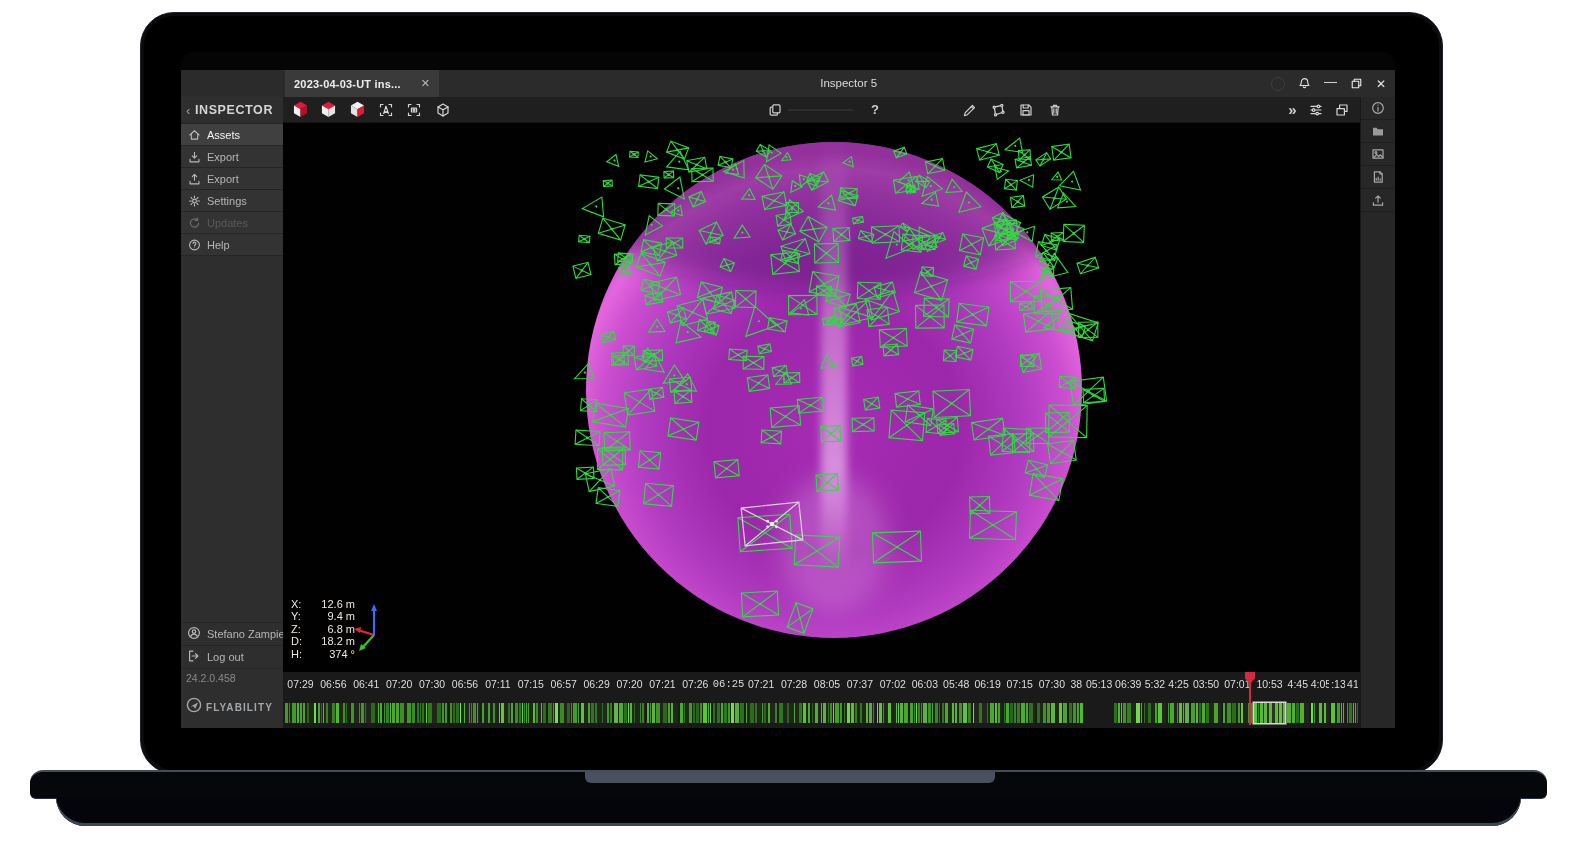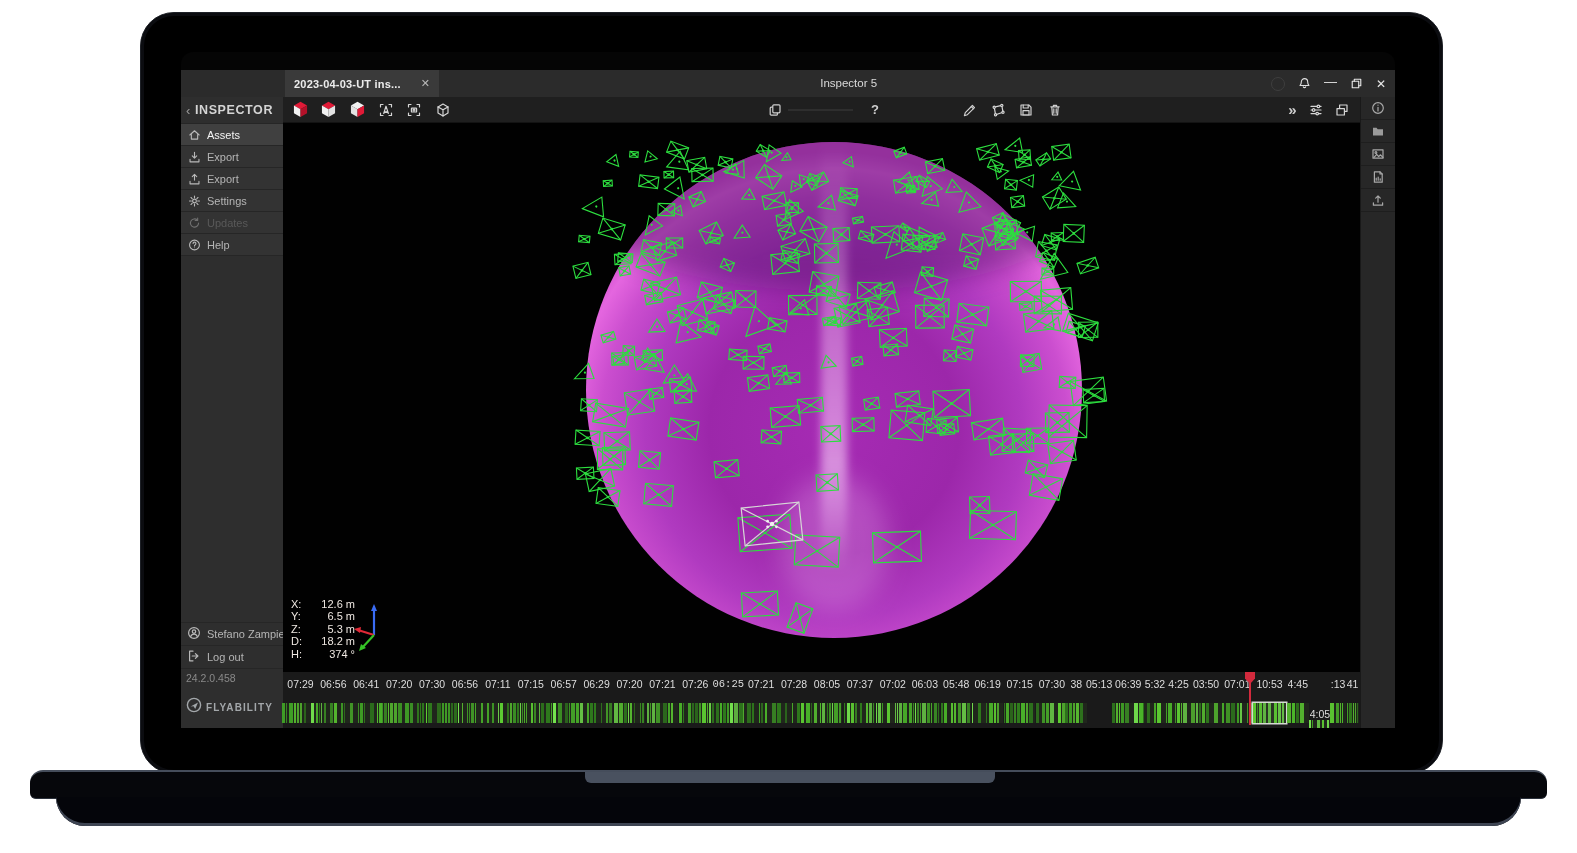--- a/index.html
+++ b/index.html
@@ -98,21 +98,21 @@
   .coord-row{display:flex;width:64px;}
   .coord-val{margin-left:auto;}
   .gizmo{position:absolute;left:70px;bottom:18px;}
   
   .timeline{
     position:absolute;left:102px;top:620px;width:1077px;height:56px;background:#1a1a1a;
     display:flex;align-items:stretch;padding-left:2px;box-sizing:border-box;
   }
   .seg{
     flex-grow:1;flex-basis:0;min-width:0;margin-right:2px;position:relative;
-    display:flex;flex-direction:column;cursor:pointer;align-items:center;
+    display:flex;flex-direction:column;cursor:pointer;
   }
   .seg-label{
     flex:none;margin-top:6px;font-size:10.5px;color:#dedede;text-align:center;
     white-space:nowrap;overflow:hidden;
   }
   .strip{
     flex:none;margin-top:auto;margin-bottom:5px;height:20px;background:#20261c;
     display:flex;align-items:stretch;overflow:hidden;position:relative;
   }
   .strip span{flex:none;height:100%;}
@@ -1730,25 +1730,25 @@
             </g>
           </g>
       </svg>
       <div class="coords" id="coords">
           <div class="coord-row">
             <span>X:</span>
             <span class="coord-val">12.6 m</span>
           </div>
           <div class="coord-row">
             <span>Y:</span>
-            <span class="coord-val">6.5 m</span>
+            <span class="coord-val">9.4 m</span>
           </div>
           <div class="coord-row">
             <span>Z:</span>
-            <span class="coord-val">5.3 m</span>
+            <span class="coord-val">6.8 m</span>
           </div>
           <div class="coord-row">
             <span>D:</span>
             <span class="coord-val">18.2 m</span>
           </div>
           <div class="coord-row">
             <span>H:</span>
             <span class="coord-val">374 °</span>
           </div>
         </div>
@@ -2164,21 +2164,21 @@
         </div>
         <div class="seg" style="flex-grow: 0.7;">
           <div class="seg-label">4:45</div>
           <div class="strip">
             <span style="width: 4px; margin-right: 1px; background: rgb(95, 210, 51); opacity: 0.81;"></span>
             <span style="width: 3px; margin-right: 1px; background: rgb(76, 186, 42); opacity: 0.97;"></span>
             <span style="width: 3px; margin-right: 1px; background: rgb(47, 124, 28); opacity: 0.84;"></span>
             <span style="width: 4px; margin-right: 5px; background: rgb(95, 210, 51); opacity: 0.81;"></span>
           </div>
         </div>
-        <div class="seg" style="flex-grow: 0.6; margin-top: 30px;">
+        <div class="seg" style="flex-grow: 0.6;">
           <div class="seg-label">4:05</div>
           <div class="strip">
             <span style="width: 2px; margin-right: 1px; background: rgb(116, 226, 78); opacity: 0.99;"></span>
             <span style="width: 1px; margin-right: 4px; background: rgb(63, 158, 37); opacity: 0.97;"></span>
             <span style="width: 3px; margin-right: 2px; background: rgb(116, 226, 78); opacity: 0.78;"></span>
             <span style="width: 2px; margin-right: 3px; background: rgb(95, 210, 51); opacity: 0.9;"></span>
             <span style="width: 2px; margin-right: 1px; background: rgb(116, 226, 78); opacity: 0.93;"></span>
           </div>
         </div>
         <div class="seg" style="flex-grow: 0.45;">

